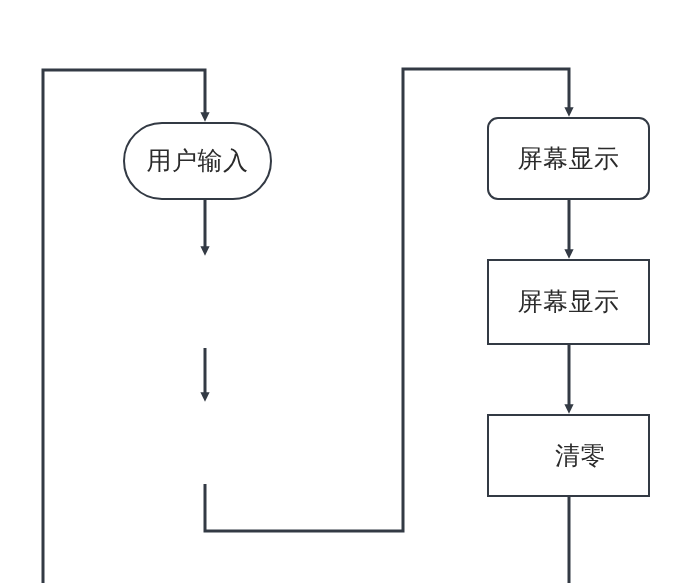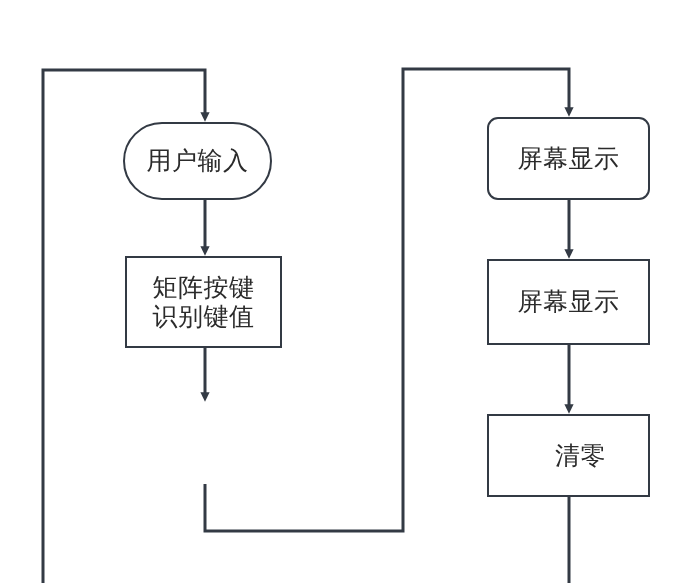--- a/index.html
+++ b/index.html
@@ -72,22 +72,20 @@
 
     <path d="M 569 163 L 569 217" fill="none" stroke="#333a44" stroke-width="3" marker-end="url(#arrowhead)"></path>
 
     <path d="M 569 308 L 569 372" fill="none" stroke="#333a44" stroke-width="3" marker-end="url(#arrowhead)"></path>
 
     <path d="M 569 460 L 569 558 L 43 558 L 43 33 L 205 33 L 205 80" fill="none" stroke="#333a44" stroke-width="3" stroke-linejoin="miter" marker-end="url(#arrowhead)"></path>
   </svg>
 
   <div class="node stadium" style="left: 123px; top: 85px; width: 149px; height: 78px;"><span>用户输入</span></div>
 
-  <div class="node sharp" style="left: 125px; top: 219px; width: 157px; height: 92px;"><span>矩阵按键
-识别键值</span></div>
 
 
   <div class="node rounded" style="left: 487px; top: 80px; width: 163px; height: 83px;"><span>屏幕显示</span></div>
 
   <div class="node sharp" style="left: 487px; top: 222px; width: 163px; height: 86px;"><span>屏幕显示</span></div>
 
   <div class="node sharp" style="left: 487px; top: 377px; width: 163px; height: 83px; padding-left: 24px;"><span>清零</span></div>
 
 </div>
 

